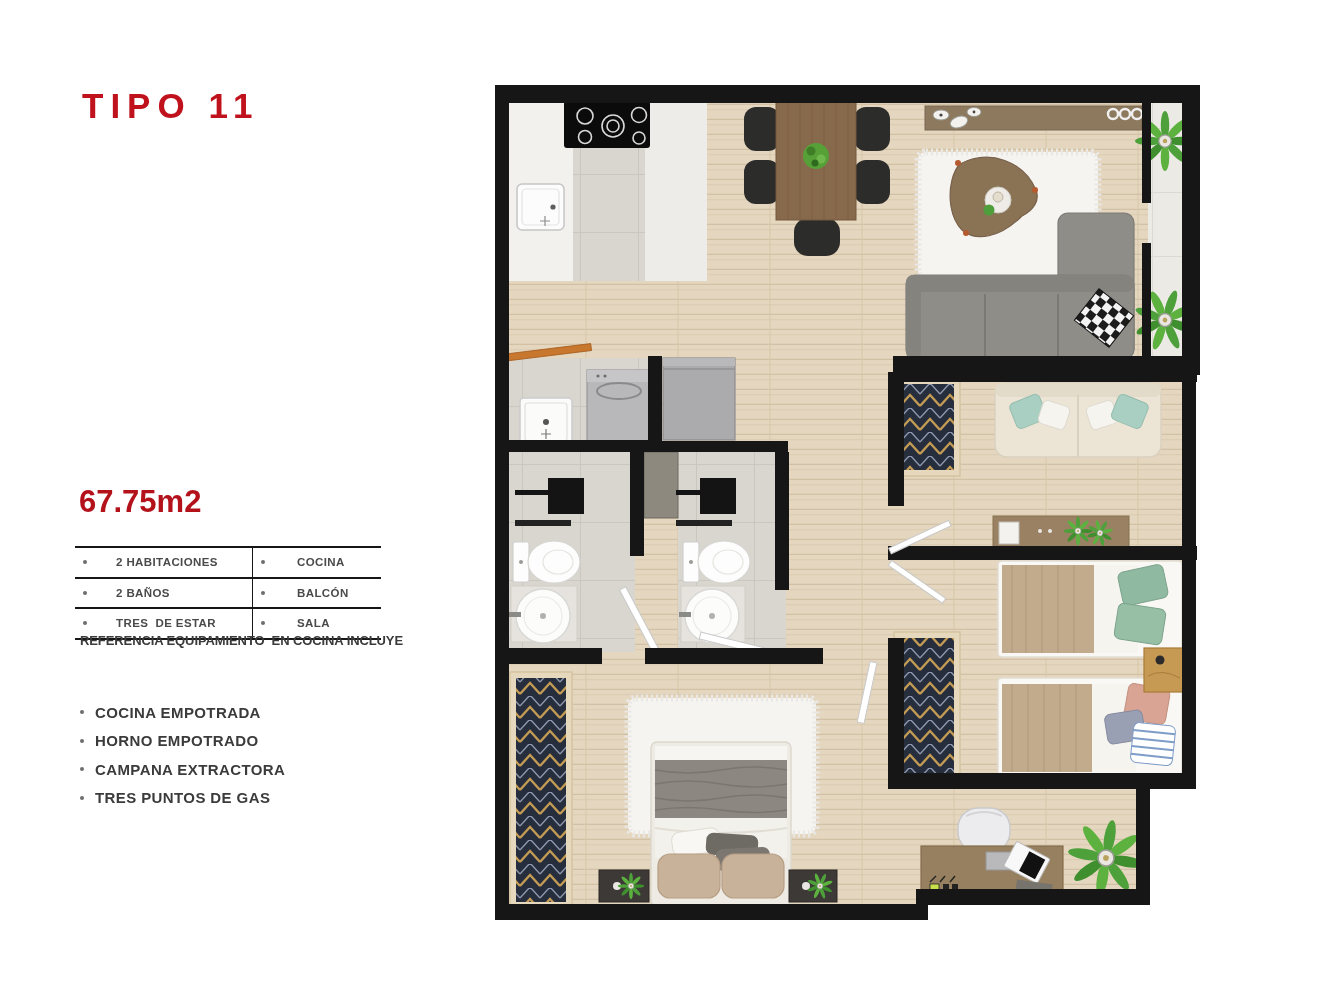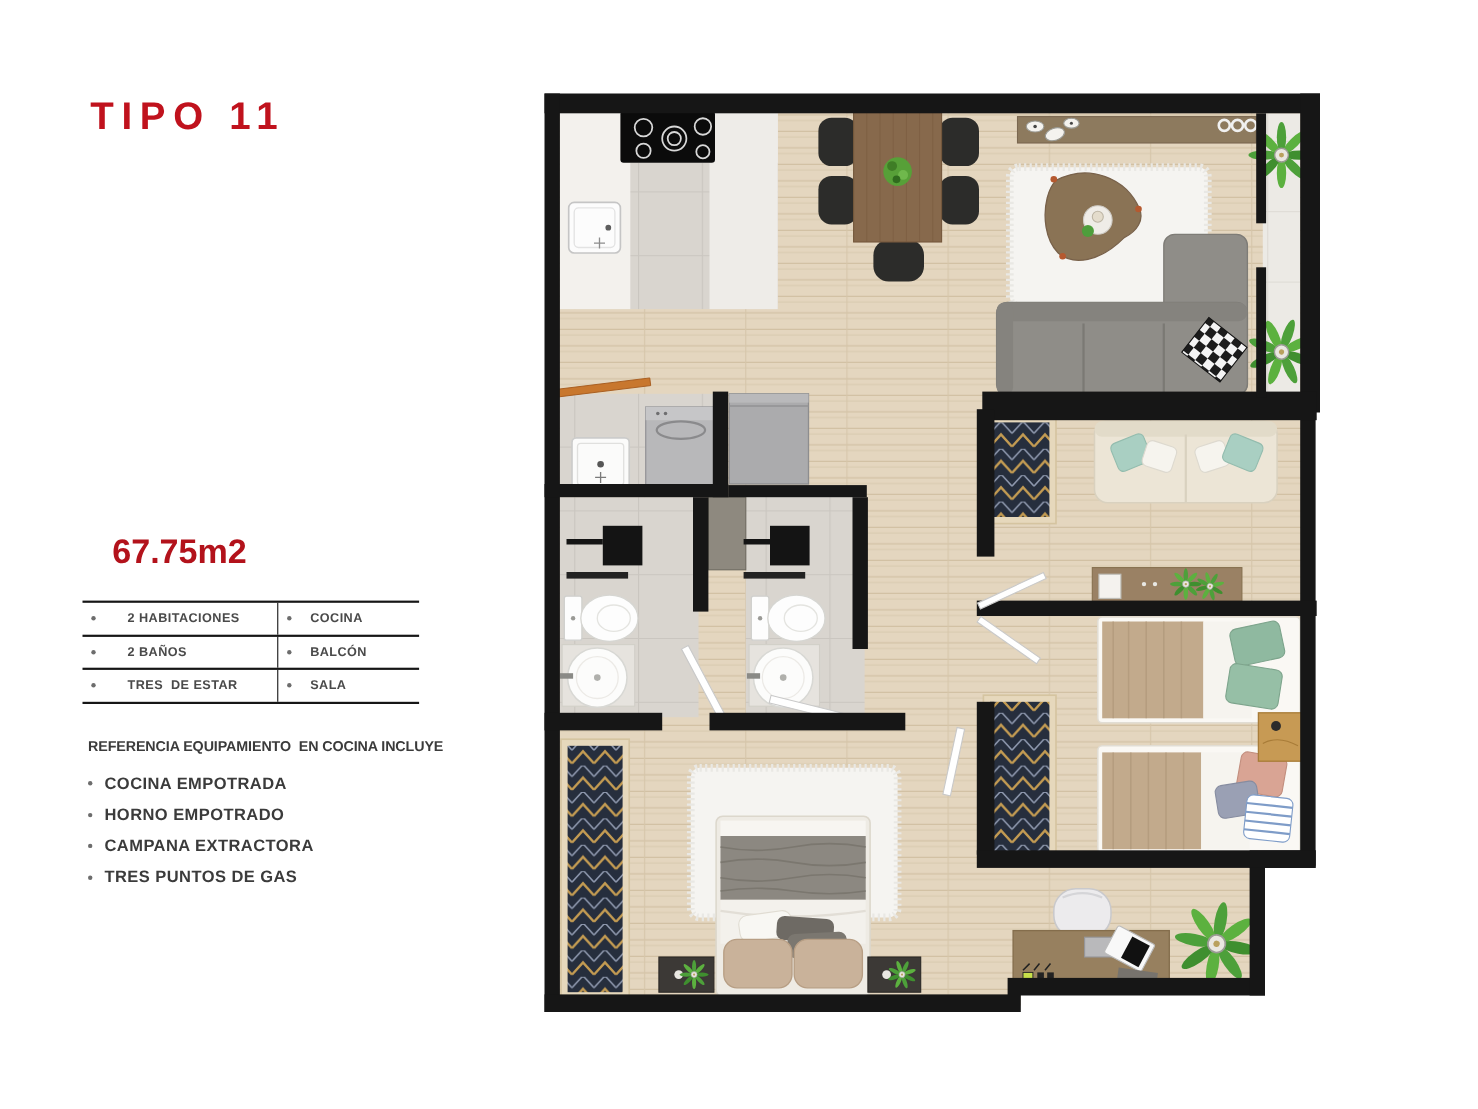--- a/index.html
+++ b/index.html
@@ -2,31 +2,31 @@
 <html><head>
 <meta charset="utf-8">
 <style>
   html,body{margin:0;padding:0;background:#ffffff;}
   .canvas{position:relative;width:1344px;height:1008px;background:#ffffff;overflow:hidden;
           font-family:"Liberation Sans", sans-serif;}
   .plan-svg{position:absolute;left:0;top:0;}
   .plan-title{position:absolute;left:82px;top:88px;font-size:35px;font-weight:700;
               letter-spacing:7px;color:#c0121d;line-height:1;}
   .plan-area{position:absolute;left:79px;top:486px;font-size:31px;font-weight:700;
-             color:#b3121b;line-height:1;margin-left:23px;}
+             color:#b3121b;line-height:1;}
   .spec-table{position:absolute;left:75px;top:546px;width:306px;border-top:2px solid #161616;}
   .spec-row{display:flex;height:28.5px;border-bottom:2px solid #161616;align-items:flex-end;}
   .spec-cell{display:flex;align-items:center;height:100%;}
   .spec-cell.left{width:178px;border-right:1.5px solid #161616;padding-left:8px;box-sizing:border-box;}
   .spec-cell.right{flex:1;padding-left:8px;box-sizing:border-box;}
   .dot{width:4px;height:4px;border-radius:50%;background:#6d6d6d;flex:0 0 auto;}
   .spec-cell.left .lbl{margin-left:29px;}
-  .spec-cell.right .lbl{margin-left:17px;}
+  .spec-cell.right .lbl{margin-left:32px;}
   .lbl{font-size:11.5px;font-weight:700;color:#4a4a4a;letter-spacing:0.4px;white-space:pre;}
-  .ref-heading{position:absolute;left:80px;top:671px;font-size:13px;font-weight:800;
+  .ref-heading{position:absolute;left:80px;top:633px;font-size:13px;font-weight:800;
                color:#3b3b3b;letter-spacing:-0.1px;white-space:pre;}
   .ref-list{position:absolute;left:80px;top:698px;}
   .ref-item{display:flex;align-items:center;height:28.5px;}
   .ref-item .dot{margin-right:11px;}
   .ref-item .txt{font-size:15px;font-weight:700;color:#3b3b3b;letter-spacing:0.4px;white-space:pre;}
 </style>
 </head>
 <body>
 
 <div class="canvas">

